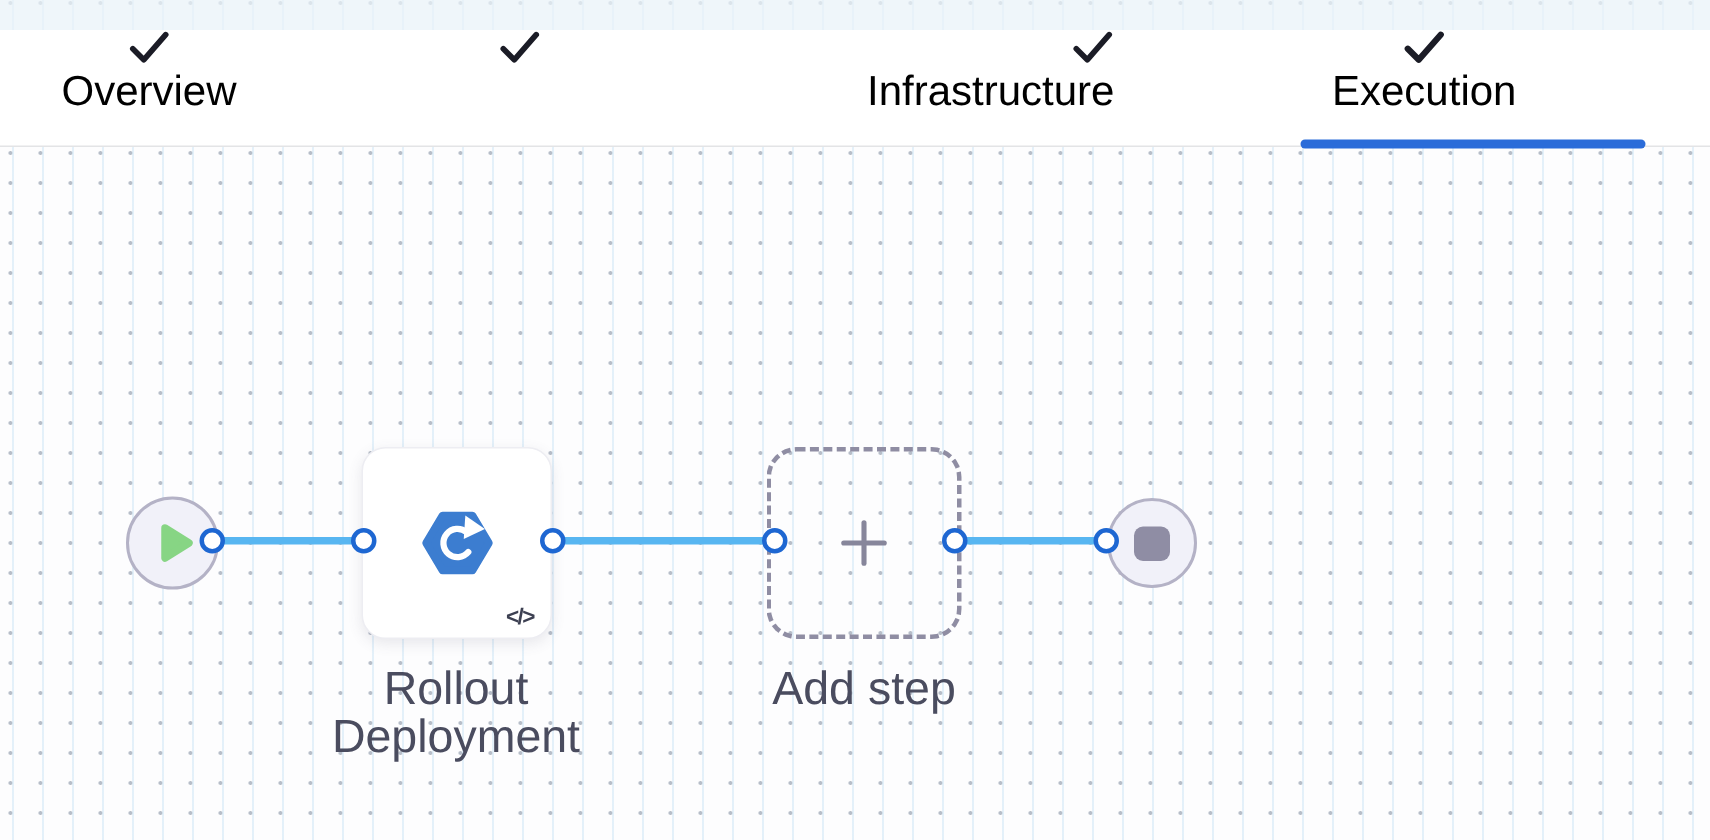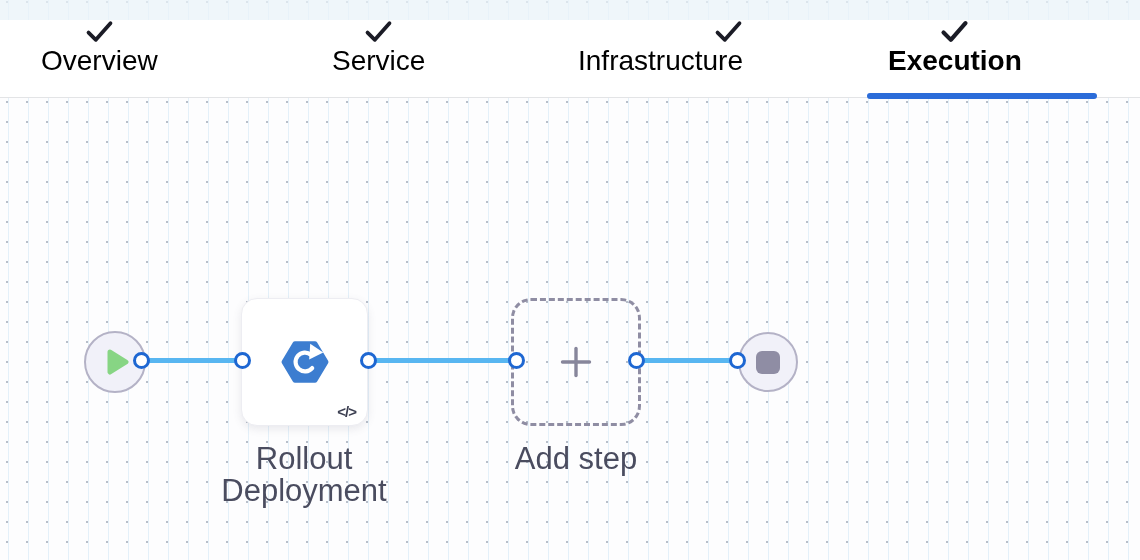--- a/index.html
+++ b/index.html
@@ -24,21 +24,21 @@
   }
   
   .tabbar{
     position:absolute;top:20px;left:0;right:0;height:77px;z-index:5;
     background:#ffffff;border-bottom:1px solid #e3e4e6;
   }
   .tab{
     position:absolute;top:0;height:100%;display:flex;align-items:center;gap:2px;
     color:#000000;font-size:28px;font-weight:500;cursor:pointer;white-space:nowrap;flex-direction:column;
   }
-  .tab.active{font-weight:700;}
+  .tab.active{font-weight:400;}
   .tab svg{display:block;}
   .tab-underline{
     position:absolute;left:867px;bottom:-2px;width:230px;height:6px;
     background:#2b6cd9;border-radius:4px;
   }
   
   .link{position:absolute;top:358px;height:5px;background:#58b6f1;border-radius:3px;z-index:1;}
   .port{
     position:absolute;top:352px;width:17px;height:17px;border-radius:50%;
     background:#fff;border:3px solid #1e67d2;box-sizing:border-box;z-index:3;cursor:crosshair;
@@ -126,21 +126,20 @@
     <div class="tab" style="left:41px;">
       <svg width="29" height="23" viewBox="0 0 26 22">
         <path d="M2.5 12 L9.5 19 L23.5 3" fill="none" stroke="#1b1c26" stroke-width="3.6" stroke-linecap="round" stroke-linejoin="round"></path>
       </svg>
       <span>Overview</span>
     </div>
     <div class="tab" style="left:332px;">
       <svg width="29" height="23" viewBox="0 0 26 22">
         <path d="M2.5 12 L9.5 19 L23.5 3" fill="none" stroke="#1b1c26" stroke-width="3.6" stroke-linecap="round" stroke-linejoin="round"></path>
       </svg>
-      <span>Service</span>
     </div>
     <div class="tab" style="left:578px;align-items:flex-end;">
       <svg width="29" height="23" viewBox="0 0 26 22">
         <path d="M2.5 12 L9.5 19 L23.5 3" fill="none" stroke="#1b1c26" stroke-width="3.6" stroke-linecap="round" stroke-linejoin="round"></path>
       </svg>
       <span>Infrastructure</span>
     </div>
     <div class="tab active" style="left:888px;">
       <svg width="29" height="23" viewBox="0 0 26 22">
         <path d="M2.5 12 L9.5 19 L23.5 3" fill="none" stroke="#1b1c26" stroke-width="4" stroke-linecap="round" stroke-linejoin="round"></path>

